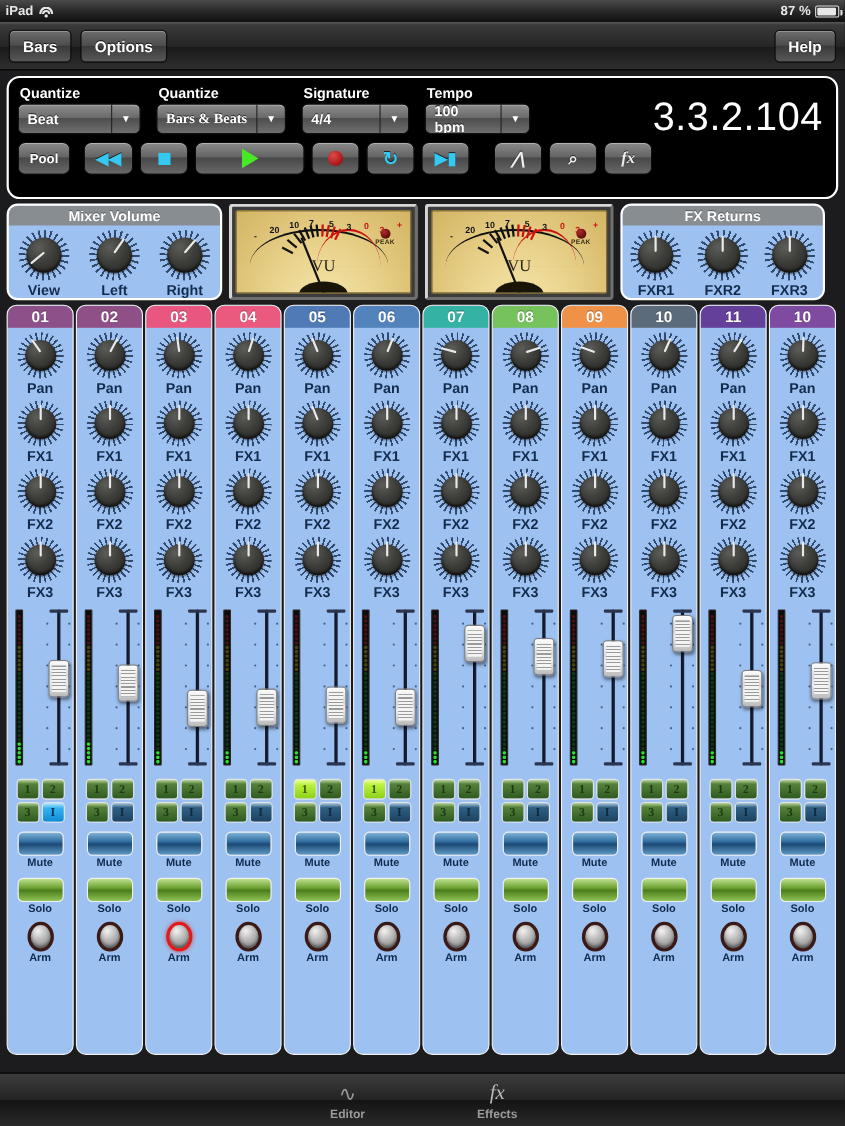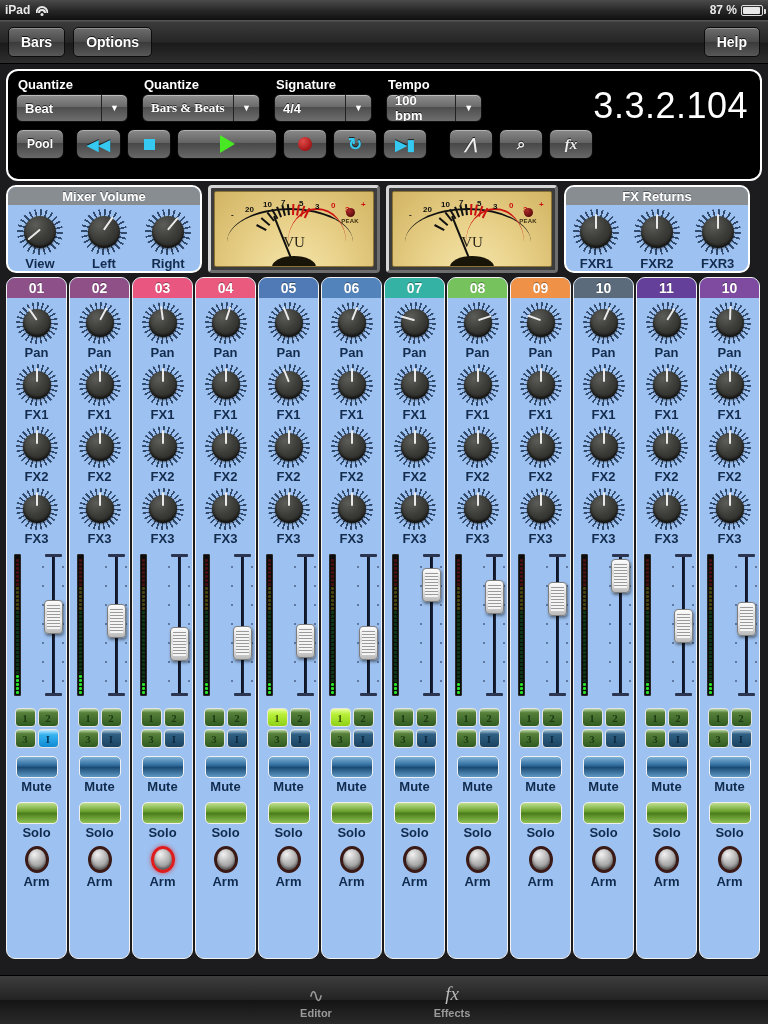--- a/index.html
+++ b/index.html
@@ -215,21 +215,21 @@
   }
   .rbtn.g { background: linear-gradient(180deg,#b8d6a0 0%,#56803a 22%,#2f5a20 100%); color:#1d3a12; }
   .rbtn.g.on { background: linear-gradient(180deg,#e8ff9a 0%,#b9f03a 30%,#8ed017 100%); color:#3d5a06; }
   .rbtn.b { background: linear-gradient(180deg,#aecde0 0%,#2f5f82 25%,#1c4361 100%); color:#0e2b42; }
   .rbtn.b.on { background: linear-gradient(180deg,#bfe8ff 0%,#35b2f0 28%,#0f8ad4 100%); color:#063a5e; }
 
   
   .msbtn { width:42px; height:22px; border-radius:5px; border:1px solid #f0f0f0; margin-top:8px; }
   .msbtn.mute { background: linear-gradient(180deg,#7fb3d8 0%,#2e6a9c 42%,#1b4a74 52%,#5f9ac4 100%); }
   .msbtn.solo { background: linear-gradient(180deg,#bfe08f 0%,#6aa02e 42%,#4c7d1c 52%,#8fc254 100%); }
-  .mslbl { color:#0f2a4d; font-size:13px; font-weight:bold; margin-top:1px; }
+  .mslbl { color:#0f2a4d; font-size:10px; font-weight:bold; margin-top:1px; }
   .armbtn {
     width:24px; height:27px; border-radius:50%; margin-top:6px;
     background: radial-gradient(circle at 36% 26%, #f2f2f2 0%, #b9b9b9 42%, #7e7e7e 100%);
     border: 3px solid #3a1a16;
     box-shadow: inset 0 -2px 3px rgba(0,0,0,.45);
   }
   .armbtn.on { border-color: #e01b1b; box-shadow: inset 0 -2px 3px rgba(0,0,0,.45), 0 0 4px rgba(224,27,27,.7); }
 
   
   .tabbar {

